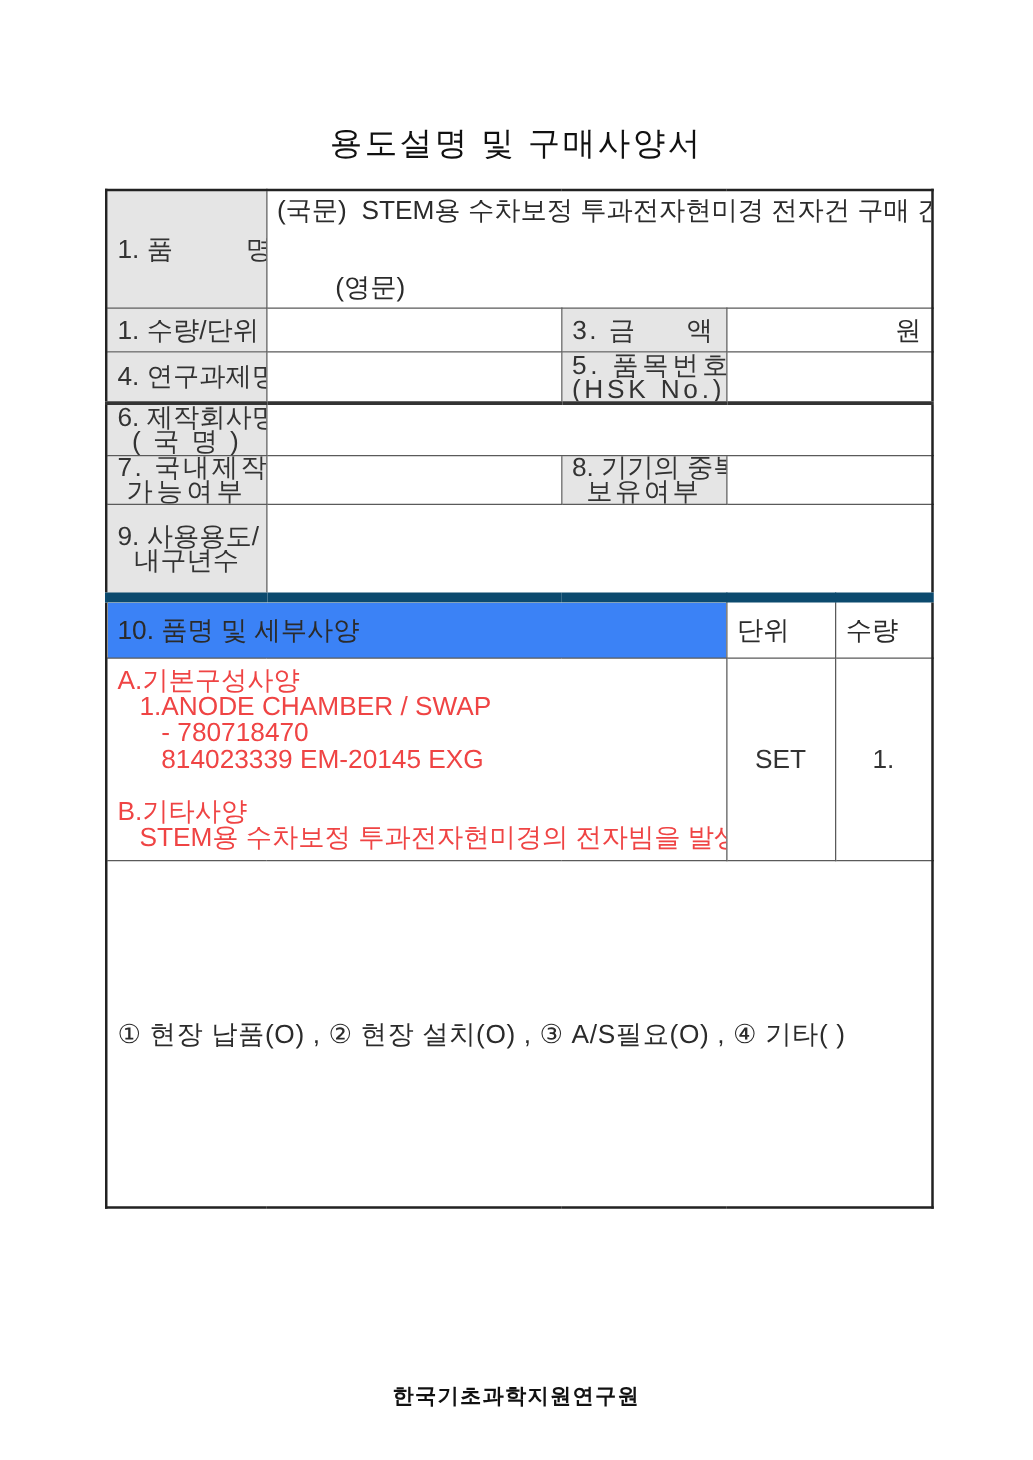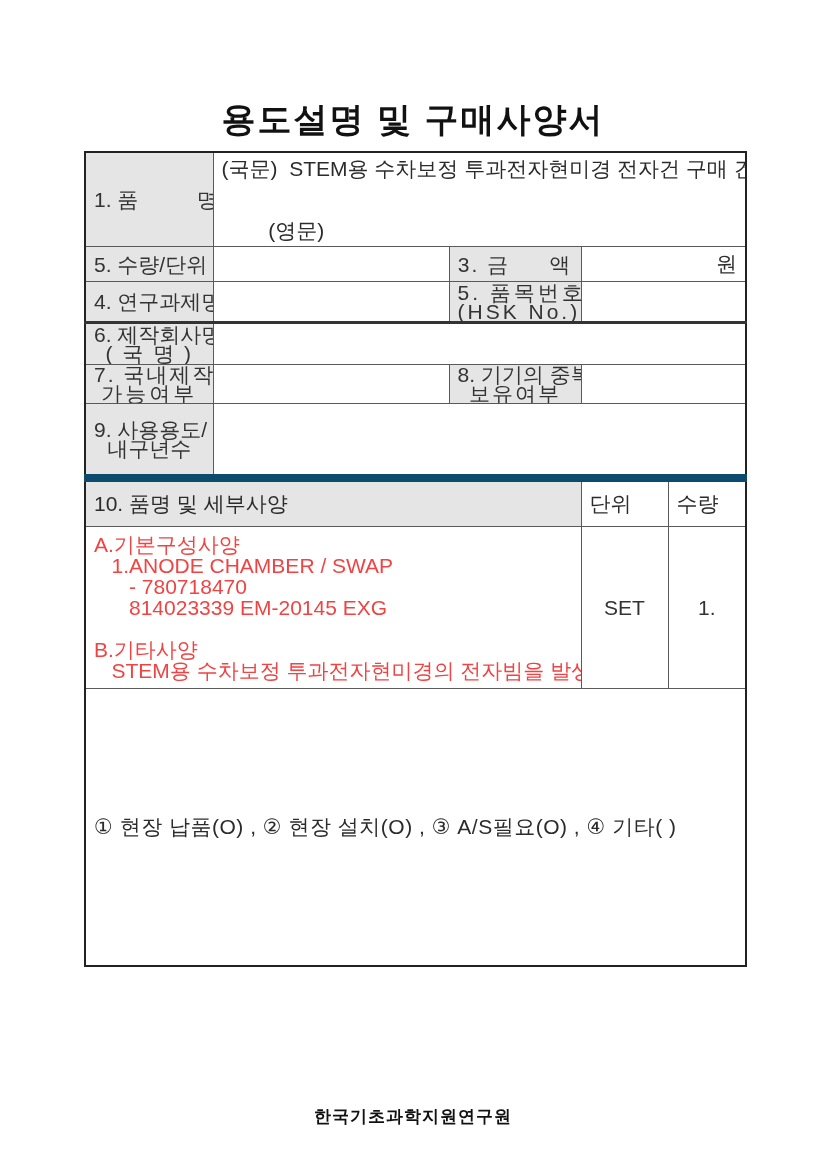--- a/index.html
+++ b/index.html
@@ -8,22 +8,22 @@
     width:826px; height:1168px;
     background:#ffffff;
     font-family:"Liberation Sans","DejaVu Sans",sans-serif;
     color:#2b2b2b;
     overflow:hidden;
   }
   .doc-title {
     position:absolute;
     top:97px; left:0; width:100%;
     text-align:center;
-    font-size:34px;
-    font-weight:bold;
+    font-size:26px;
+    font-weight:normal;
     letter-spacing:2px;
     color:#111;
     white-space:pre;
   }
   table.form {
     position:absolute;
     left:84px; top:151px;
     width:661px;
     border-collapse:collapse;
     table-layout:fixed;
@@ -51,21 +51,21 @@
   tr.r6 td { height:70px; }
   tr.r7 td { height:44px; }
   tr.r8 td { height:161px; }
   tr.r9 td { height:276px; }
   tr.thick3 td { border-bottom:3px solid #333; }
   tr.thick2 td { border-bottom:8px solid #0c4a6e; }
   .item-name-cell { line-height:31px; white-space:pre; vertical-align:middle; }
   .won { text-align:right; padding-right:10px; }
   .ls2 { letter-spacing:2px; }
   .ls3 { letter-spacing:3px; }
-  .details-header { text-align:left; padding-left:10px; background:#e5e5e5; }
+  .details-header { text-align:left; padding-left:10px; background:#3b82f6; }
   .center { text-align:left; }
   .spec-body {
     vertical-align:top;
     white-space:pre;
     font-size:14px;
     line-height:21px;
     padding:8px 8px 0 9px;
     color:#ef4444;
   }
   .unit-cell, .qty-cell {
@@ -109,21 +109,21 @@
     </colgroup>
 
     <tbody>
         <tr class="r1">
       <td class="lbl">1. 품          명</td>
       <td class="item-name-cell" colspan="4"><span>(국문)  STEM용 수차보정 투과전자현미경 전자건 구매 건</span><br>
         <span>(영문)</span></td>
     </tr>
 
     <tr class="r2">
-      <td class="lbl">5. 수량/단위</td>
+      <td class="lbl">1. 수량/단위</td>
       <td></td>
       <td class="lbl ls2">3. 금     액</td>
       <td class="won" colspan="2">원</td>
     </tr>
 
     <tr class="r3 thick3">
       <td class="lbl">4. 연구과제명</td>
       <td></td>
       <td class="lbl ls3"><span>5. 품목번호</span><br><span>(HSK No.)</span></td>
       <td colspan="2"></td>

